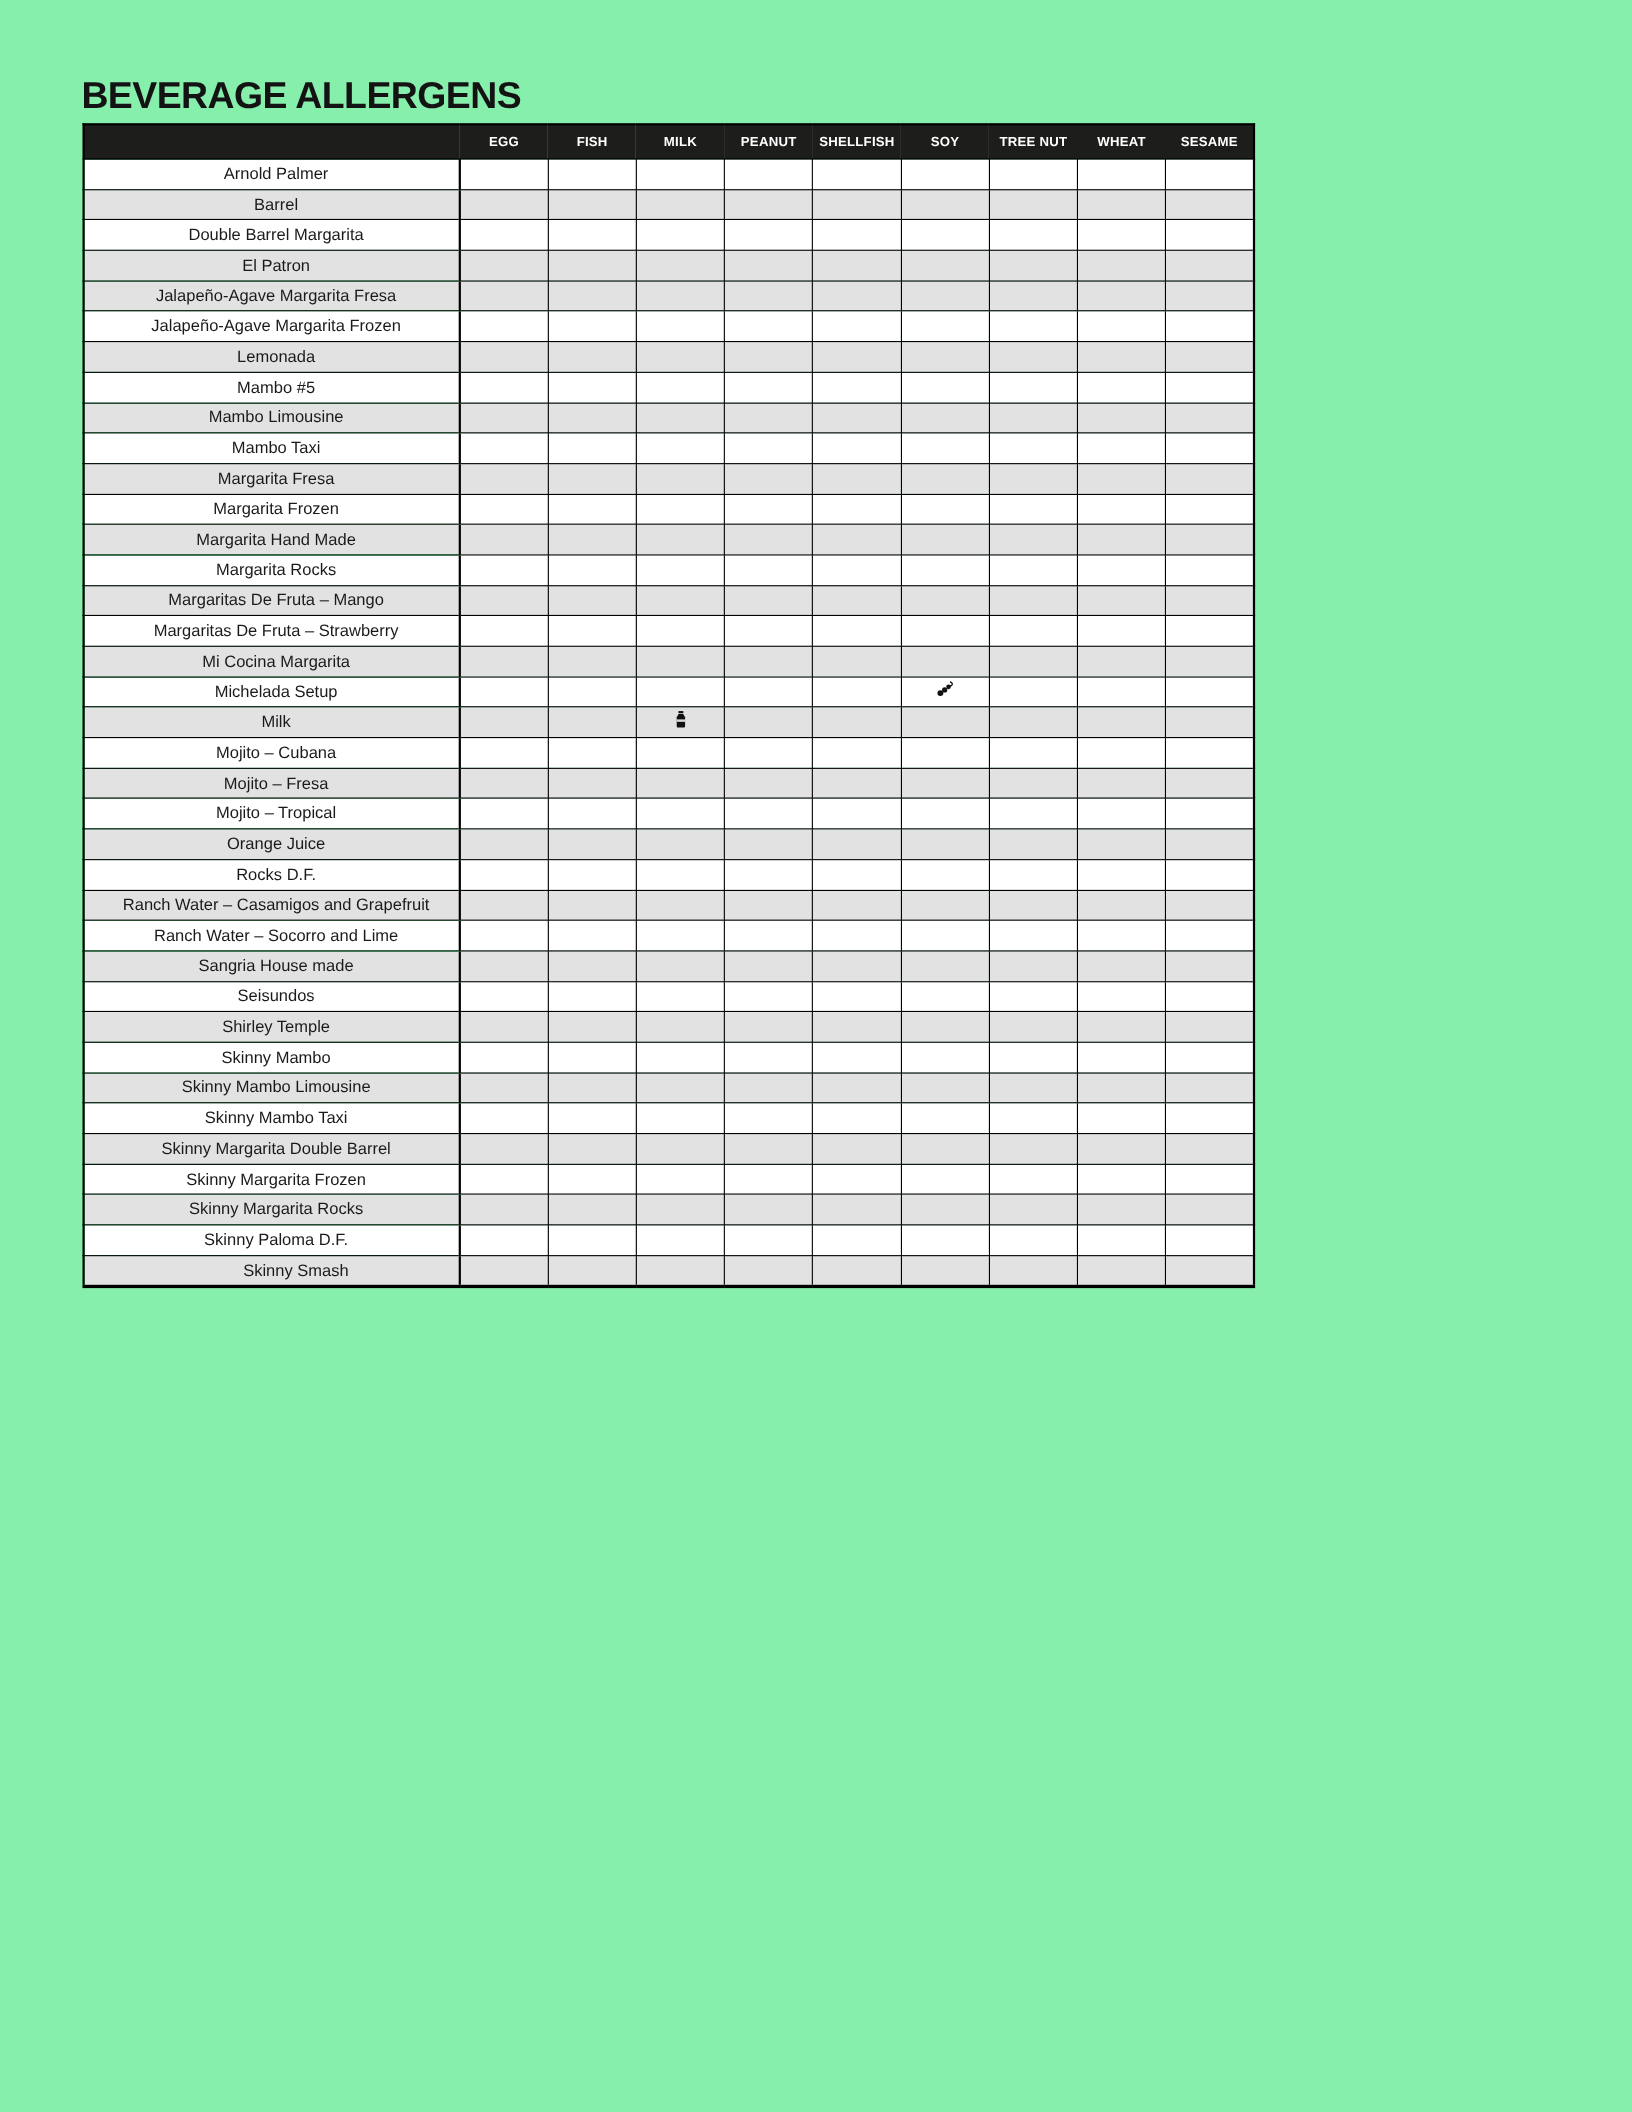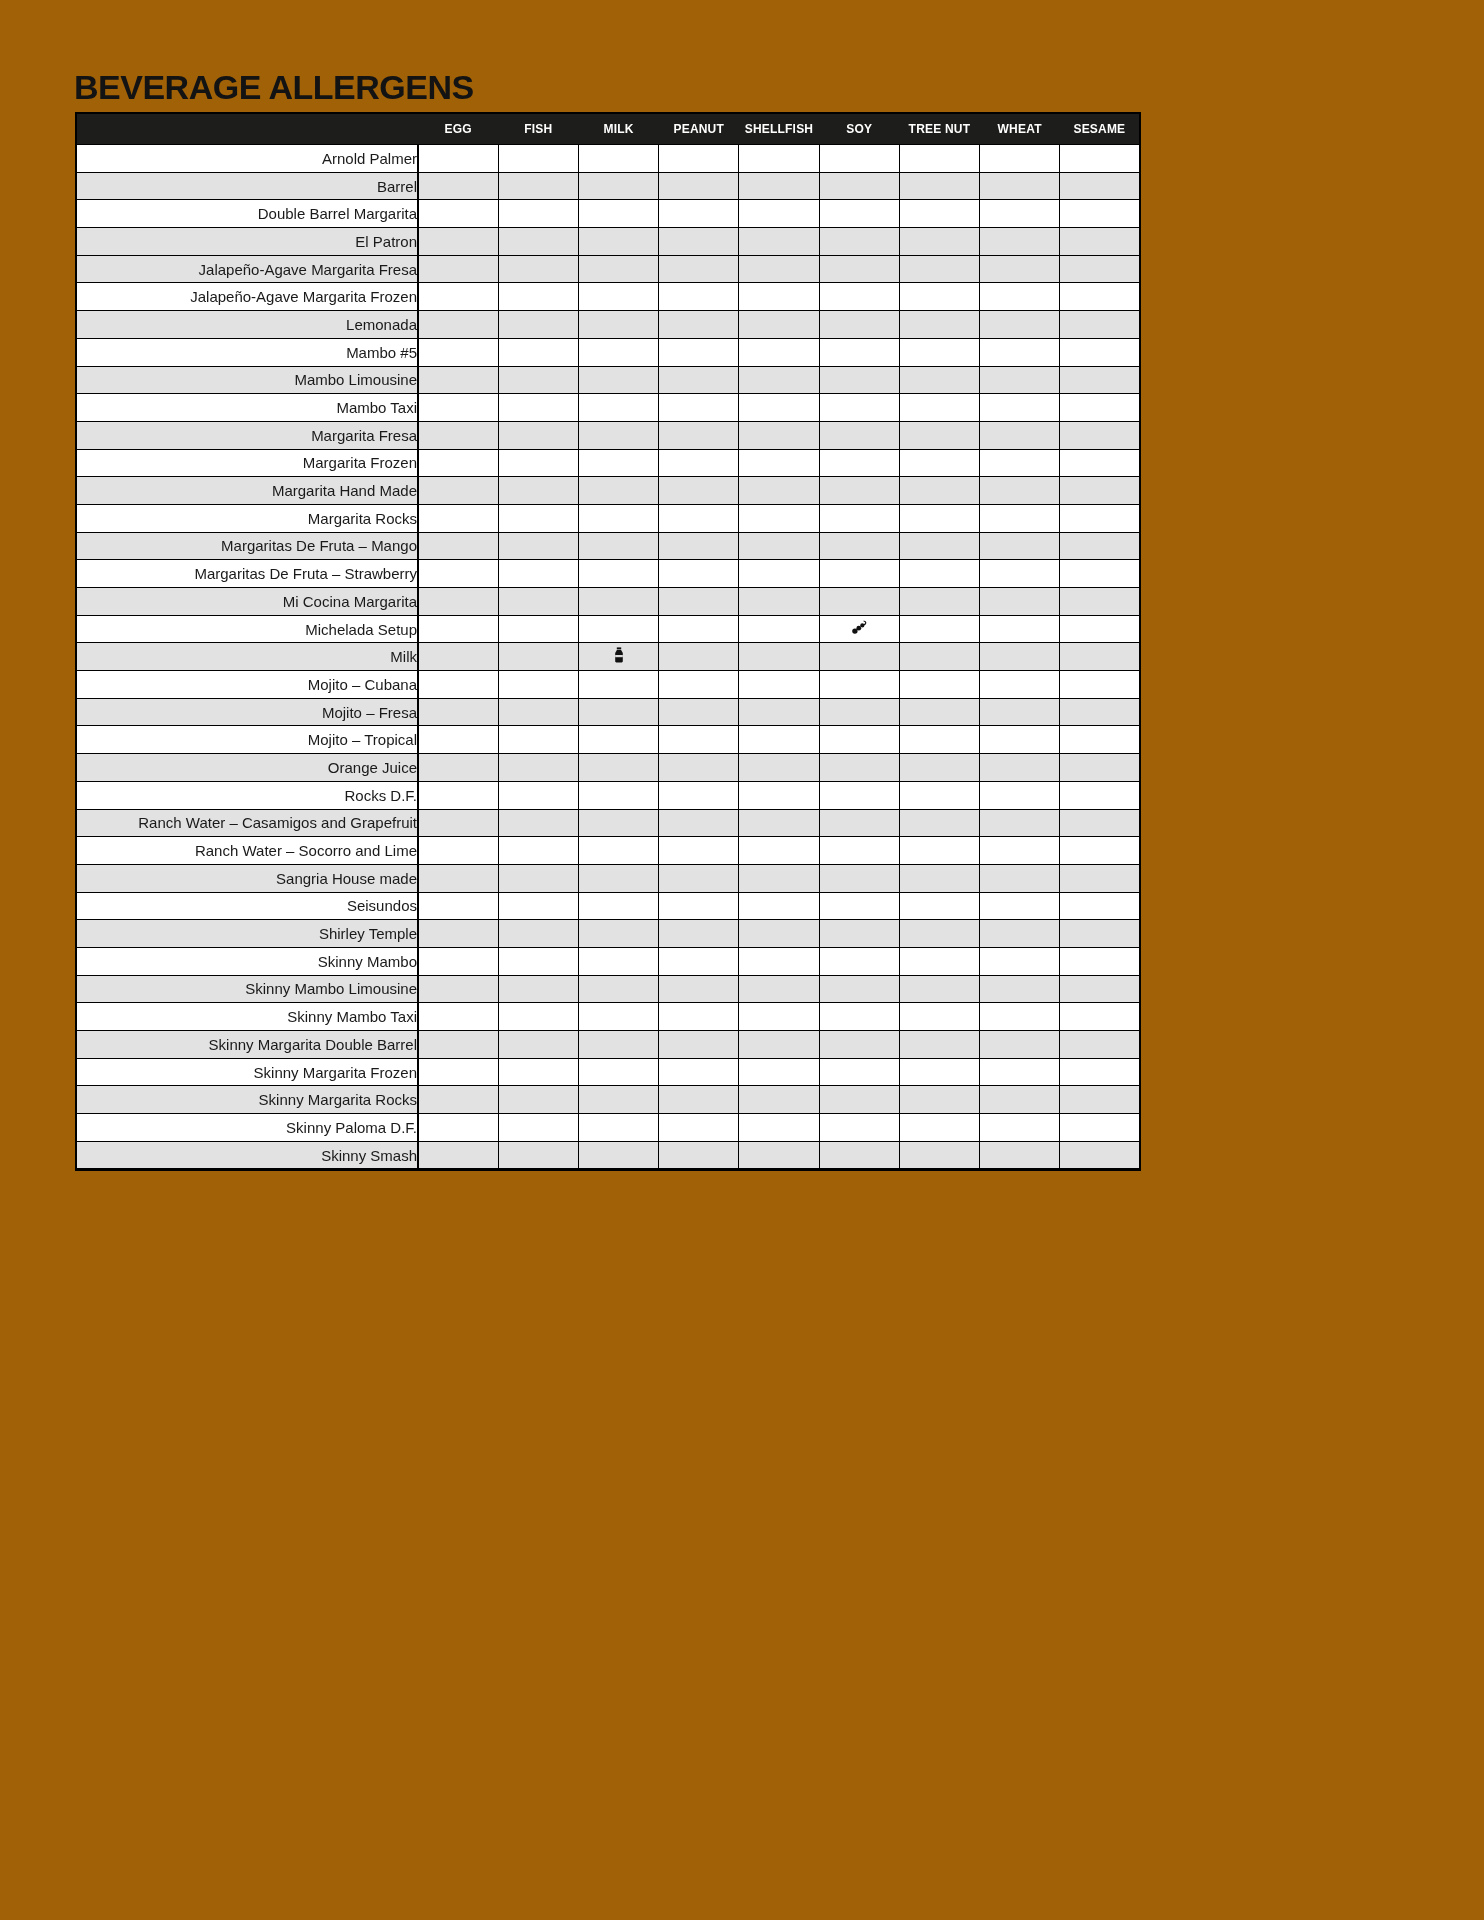--- a/index.html
+++ b/index.html
@@ -13,21 +13,21 @@
     position: relative;
     font-family: "Liberation Sans", sans-serif;
     color: #111;
   }
   .page {
     position: absolute;
     top: 0;
     left: 0;
     width: 1484px;
     height: 1920px;
-    background: #a16207;
+    background: #86efac;
   }
   .title {
     position: absolute;
     left: 74px;
     top: 68px;
     margin: 0;
     font-size: 34px;
     font-weight: bold;
     letter-spacing: -0.5px;
     color: #131313;
@@ -59,21 +59,21 @@
     width: 341px;
   }
   table.allergens tbody td {
     border: 1px solid var(--border, #000);
     height: 26.7px;
     padding: 0;
     text-align: center;
     vertical-align: middle;
   }
   table.allergens tbody td.name {
-    text-align: right;
+    text-align: center;
     padding-left: 8px;
     font-size: 15px;
     color: #1a1a1a;
     border-right: 2px solid var(--border, #000);
     white-space: nowrap;
     overflow: hidden;
   }
   table.allergens tbody tr.even td {
     background: #ffffff;
   }

